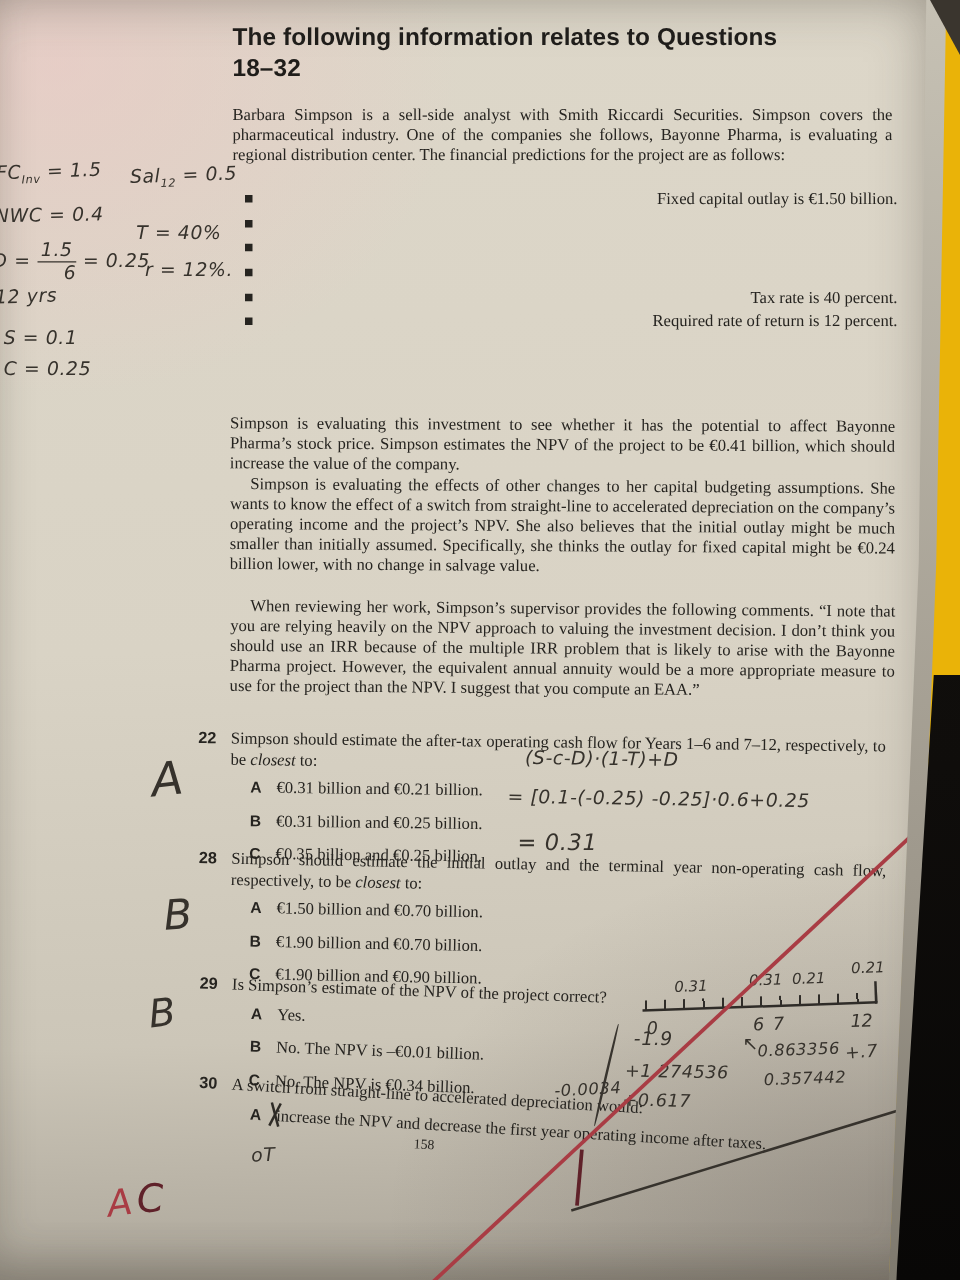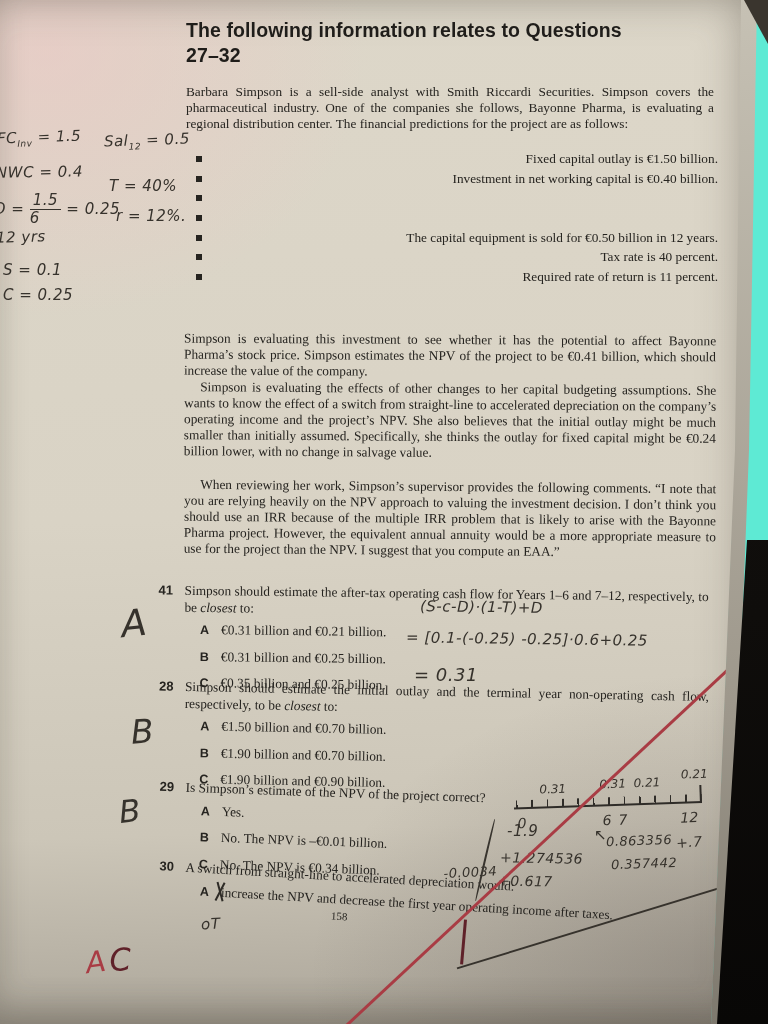--- a/index.html
+++ b/index.html
@@ -1,17 +1,17 @@
 <!DOCTYPE html>
 <html><head>
 <meta charset="utf-8">
 <style>
   html,body{margin:0;padding:0;}
   body{width:768px;height:1024px;overflow:hidden;background:#2b2824;font-family:"Liberation Serif",serif;}
-  .photo{position:relative;width:768px;height:1024px;background:#5eead4;}
+  .photo{position:relative;width:768px;height:1024px;background:#eab308;}
 
   
   .paper{
     position:absolute;inset:0;
     clip-path:polygon(0 0,96.6% 0,95.8% 44%,92.6% 100%,0 100%);
     background:
       radial-gradient(ellipse 520px 430px at 6% 5%, rgba(238,198,196,.55), rgba(238,198,196,0) 62%),
       radial-gradient(ellipse 700px 500px at 95% 95%, rgba(70,62,58,.28), rgba(70,62,58,0) 60%),
       linear-gradient(178deg,#ddd7c9 0%,#d9d3c5 50%,#ccc6b8 80%,#aaa498 100%);
     box-shadow:inset -28px 0 42px rgba(60,55,45,.35), inset 0 -18px 30px rgba(60,55,45,.18);
@@ -56,21 +56,21 @@
   .q29{top:787px;transform:rotate(2deg);width:420px;}
   .q30{top:874px;transform:rotate(3.3deg);width:500px;}
   .pagenum{position:absolute;left:331px;top:910px;font-size:11px;transform:rotate(3deg);}
 
   
   .hw{position:absolute;font-family:"DejaVu Sans",sans-serif;font-style:italic;color:#36322c;letter-spacing:.5px;white-space:nowrap;}
   .hw sub{font-size:.6em;}
   .hw-red{color:#a93c44;}
   .note{font-size:15px;}
   .ans{font-weight:400;}
-  .frac{display:inline-block;vertical-align:middle;text-align:left;line-height:1;}
+  .frac{display:inline-block;vertical-align:middle;text-align:right;line-height:1;}
   .frac .num{display:block;border-bottom:1.5px solid #36322c;padding:0 3px 1px;}
   .frac .den{display:block;padding-top:1px;}
   .strike-diag{position:relative;}
   .strike-diag::after{content:"";position:absolute;left:-3px;right:-5px;top:52%;height:2px;background:#36322c;transform:rotate(-14deg);}
   .red-a{position:relative;}
   .red-a::after{content:"";position:absolute;left:-2px;right:-2px;top:55%;height:2.5px;background:#a93c44;transform:rotate(-35deg);}
   .red-c{position:relative;color:#5f2129;}
   .red-c::after{content:"";position:absolute;left:46%;top:-12%;width:2.5px;height:124%;background:#5f2129;transform:rotate(8deg);}
   .pen-x{position:absolute;left:14px;top:-1px;width:13px;height:16px;}
   .pen-x::before,.pen-x::after{content:"";position:absolute;left:5px;top:-2px;width:2px;height:20px;background:#2e2b26;}
@@ -88,41 +88,40 @@
 </style>
 </head>
 <body>
 
 <div class="photo">
 
   <div class="paper print">
 
     <div class="title">
       <span style="display:block">The following information relates to Questions</span>
-      <span style="display:block">27–32</span>
+      <span style="display:block">18–32</span>
     </div>
 
     <p class="intro">Barbara Simpson is a sell-side analyst with Smith Riccardi Securities. Simpson covers the pharmaceutical industry. One of the companies she follows, Bayonne Pharma, is evaluating a regional distribution center. The financial predictions for the project are as follows:</p>
 
     <div class="bullets">
       <div class="bullet-row"><span class="sq"></span><span>Fixed capital outlay is €1.50 billion.</span></div>
-      <div class="bullet-row"><span class="sq"></span><span>Investment in net working capital is €0.40 billion.</span></div>
       <div class="bullet-row"><span class="sq"></span></div>
       <div class="bullet-row"><span class="sq"></span></div>
-      <div class="bullet-row"><span class="sq"></span><span>The capital equipment is sold for €0.50 billion in 12 years.</span></div>
+      <div class="bullet-row"><span class="sq"></span></div>
       <div class="bullet-row"><span class="sq"></span><span>Tax rate is 40 percent.</span></div>
-      <div class="bullet-row"><span class="sq"></span><span>Required rate of return is 11 percent.</span></div>
+      <div class="bullet-row"><span class="sq"></span><span>Required rate of return is 12 percent.</span></div>
     </div>
 
     <p class="para p2">Simpson is evaluating this investment to see whether it has the potential to affect Bayonne Pharma’s stock price. Simpson estimates the NPV of the project to be €0.41 billion, which should increase the value of the company.</p>
     <p class="para p3">Simpson is evaluating the effects of other changes to her capital budgeting assumptions. She wants to know the effect of a switch from straight-line to accelerated depreciation on the company’s operating income and the project’s NPV. She also believes that the initial outlay might be much smaller than initially assumed. Specifically, she thinks the outlay for fixed capital might be €0.24 billion lower, with no change in salvage value.</p>
     <p class="para p4">When reviewing her work, Simpson’s supervisor provides the following comments. “I note that you are relying heavily on the NPV approach to valuing the investment decision. I don’t think you should use an IRR because of the multiple IRR problem that is likely to arise with the Bayonne Pharma project. However, the equivalent annual annuity would be a more appropriate measure to use for the project than the NPV. I suggest that you compute an EAA.”</p>
 
     <div class="q q27">
-      <span class="qnum">41</span>
+      <span class="qnum">22</span>
       <div class="qstem"><span>Simpson should estimate the after-tax operating cash flow for Years 1–6 and 7–12, respectively, to be </span><em>closest</em><span> to:</span></div>
       <div class="opts">
         <div class="opt"><span class="olet">A</span><span>€0.31 billion and €0.21 billion.</span></div>
         <div class="opt"><span class="olet">B</span><span>€0.31 billion and €0.25 billion.</span></div>
         <div class="opt"><span class="olet">C</span><span>€0.35 billion and €0.25 billion.</span></div>
       </div>
     </div>
 
     <div class="q q28">
       <span class="qnum">28</span>

